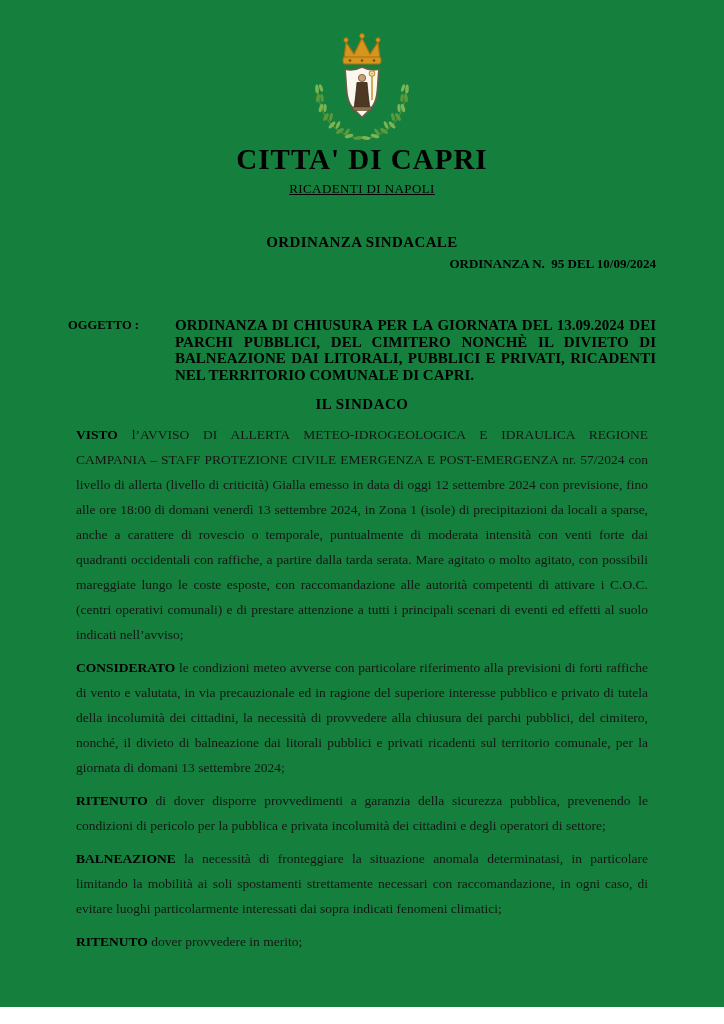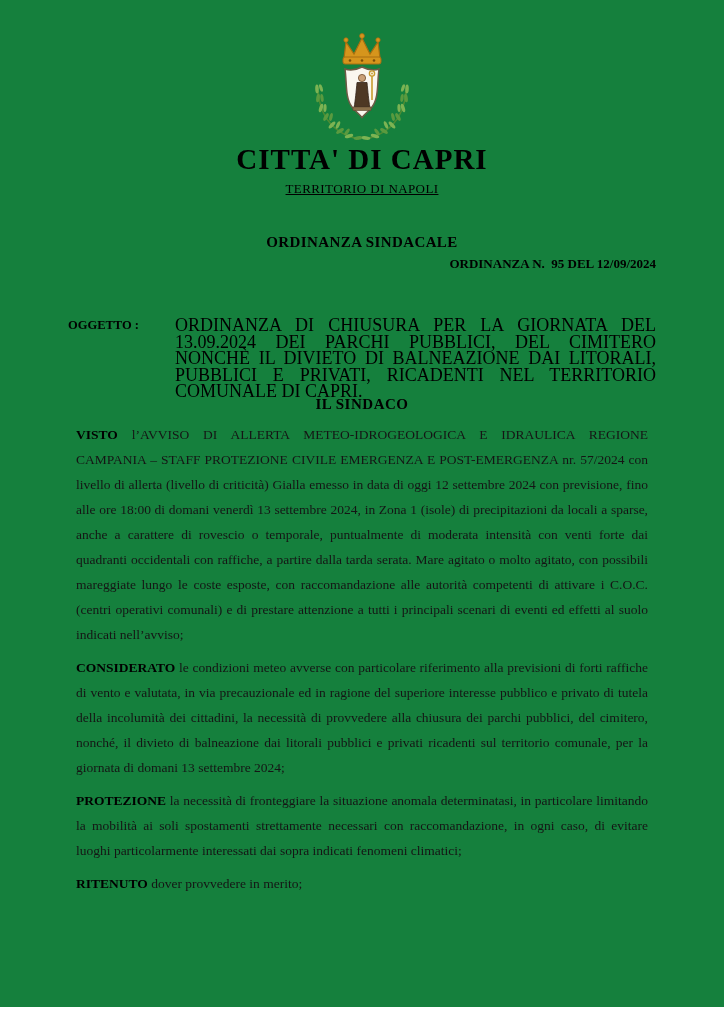--- a/index.html
+++ b/index.html
@@ -20,21 +20,21 @@
     position:absolute; top:211px; left:0; right:0; text-align:center;
     font-size:15px; font-weight:bold; letter-spacing:0.4px;margin-top:23px;
   }
   .ord-num {
     position:absolute; top:256px; right:68px;
     font-size:13px; font-weight:bold; white-space:pre;
   }
   .subject-row { position:absolute; top:305px; left:68px; width:588px; display:flex;margin-top:12px; }
   .subject-label { flex:0 0 107px; font-weight:bold; font-size:12.5px; line-height:16.5px; }
   .subject-text {
-    flex:1; font-weight:normal; font-size:18px; line-height:16.5px;
+    flex:1; font-weight:bold; font-size:15px; line-height:16.5px;
     text-align:justify;
   }
   .issuer {
     position:absolute; top:396px; left:0; right:0; text-align:center;
     font-size:15px; font-weight:bold; letter-spacing:0.5px;
   }
   .body-text {
     position:absolute; top:414px; left:68px; width:588px;
     font-size:13.5px; line-height:25px; text-align:justify; color:#151515;
   }
@@ -103,35 +103,36 @@
       <path d="M55,51.5 C54.2,60 53.2,70 52.2,76 L67.8,76 C66.8,70 65.8,60 65,51.5 Z" fill="#4e3824" stroke="#33241a" stroke-width="0.8"></path>
       <rect x="51" y="76" width="18" height="3.5" fill="#8a6f4a" stroke="#5a4630" stroke-width="0.6"></rect>
       <path d="M70,69 L70,45" stroke="#c99b2c" stroke-width="1.6"></path>
       <circle cx="70" cy="42.5" r="2.6" fill="none" stroke="#c99b2c" stroke-width="1.4"></circle>
       <circle cx="70" cy="42.5" r="0.9" fill="#c99b2c"></circle>
     </g>
   </svg>
 
   <div class="municipality">CITTA' DI CAPRI</div>
 
-  <div class="province">TERRITORIO DI NAPOLI</div>
+  <div class="province">RICADENTI DI NAPOLI</div>
 
   <div class="doc-type">ORDINANZA SINDACALE</div>
 
-  <div class="ord-num">ORDINANZA N.  95 DEL 12/09/2024</div>
+  <div class="ord-num">ORDINANZA N.  95 DEL 10/09/2024</div>
 
   <div class="subject-row">
     <div class="subject-label">OGGETTO :</div>
     <div class="subject-text">ORDINANZA DI CHIUSURA PER LA GIORNATA DEL 13.09.2024 DEI PARCHI PUBBLICI, DEL CIMITERO NONCHÈ IL DIVIETO DI BALNEAZIONE DAI LITORALI, PUBBLICI E PRIVATI, RICADENTI NEL TERRITORIO COMUNALE DI CAPRI.</div>
   </div>
 
   <div class="issuer">IL SINDACO</div>
 
   <div class="body-text">
     <p><strong class="lead">VISTO</strong><span> l’AVVISO DI ALLERTA METEO-IDROGEOLOGICA E IDRAULICA REGIONE CAMPANIA – STAFF PROTEZIONE CIVILE EMERGENZA E POST-EMERGENZA nr. 57/2024 con livello di allerta (livello di criticità) Gialla emesso in data di oggi 12 settembre 2024 con previsione, fino alle ore 18:00 di domani venerdì 13 settembre 2024, in Zona 1 (isole) di precipitazioni da locali a sparse, anche a carattere di rovescio o temporale, puntualmente di moderata intensità con venti forte dai quadranti occidentali con raffiche, a partire dalla tarda serata. Mare agitato o molto agitato, con possibili mareggiate lungo le coste esposte, con raccomandazione alle autorità competenti di attivare i C.O.C. (centri operativi comunali) e di prestare attenzione a tutti i principali scenari di eventi ed effetti al suolo indicati nell’avviso;</span></p>
     <p><strong class="lead">CONSIDERATO</strong><span> le condizioni meteo avverse con particolare riferimento alla previsioni di forti raffiche di vento e valutata, in via precauzionale ed in ragione del superiore interesse pubblico e privato di tutela della incolumità dei cittadini, la necessità di provvedere alla chiusura dei parchi pubblici, del cimitero, nonché, il divieto di balneazione dai litorali pubblici e privati ricadenti sul territorio comunale, per la giornata di domani 13 settembre 2024;</span></p>
-    <p><strong class="lead">PROTEZIONE</strong><span> la necessità di fronteggiare la situazione anomala determinatasi, in particolare limitando la mobilità ai soli spostamenti strettamente necessari con raccomandazione, in ogni caso, di evitare luoghi particolarmente interessati dai sopra indicati fenomeni climatici;</span></p>
+    <p><strong class="lead">RITENUTO</strong><span> di dover disporre provvedimenti a garanzia della sicurezza pubblica, prevenendo le condizioni di pericolo per la pubblica e privata incolumità dei cittadini e degli operatori di settore;</span></p>
+    <p><strong class="lead">BALNEAZIONE</strong><span> la necessità di fronteggiare la situazione anomala determinatasi, in particolare limitando la mobilità ai soli spostamenti strettamente necessari con raccomandazione, in ogni caso, di evitare luoghi particolarmente interessati dai sopra indicati fenomeni climatici;</span></p>
     <p><strong class="lead">RITENUTO</strong><span> dover provvedere in merito;</span></p>
   </div>
 
   <div class="footer-rule" style="background: rgb(79, 129, 189);"></div>
 
 </div>
 
 </body></html>

